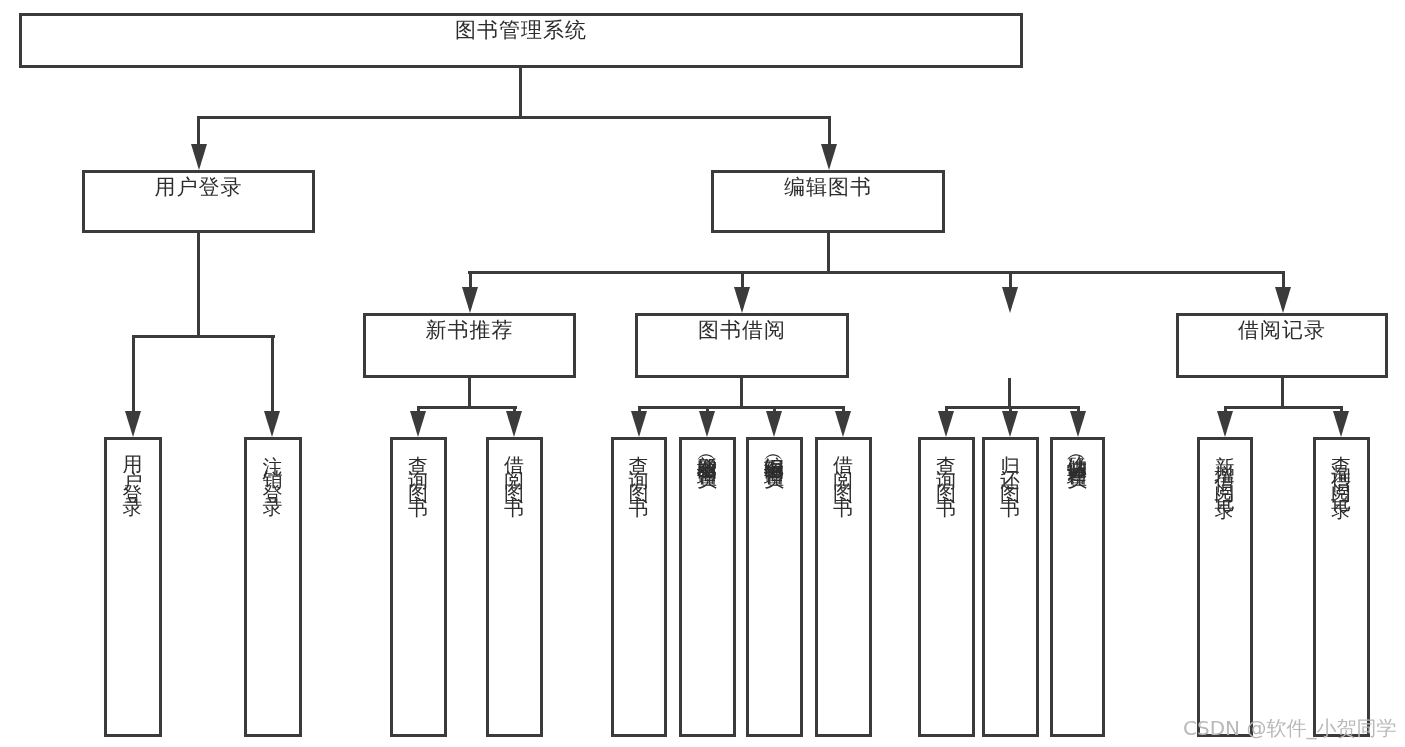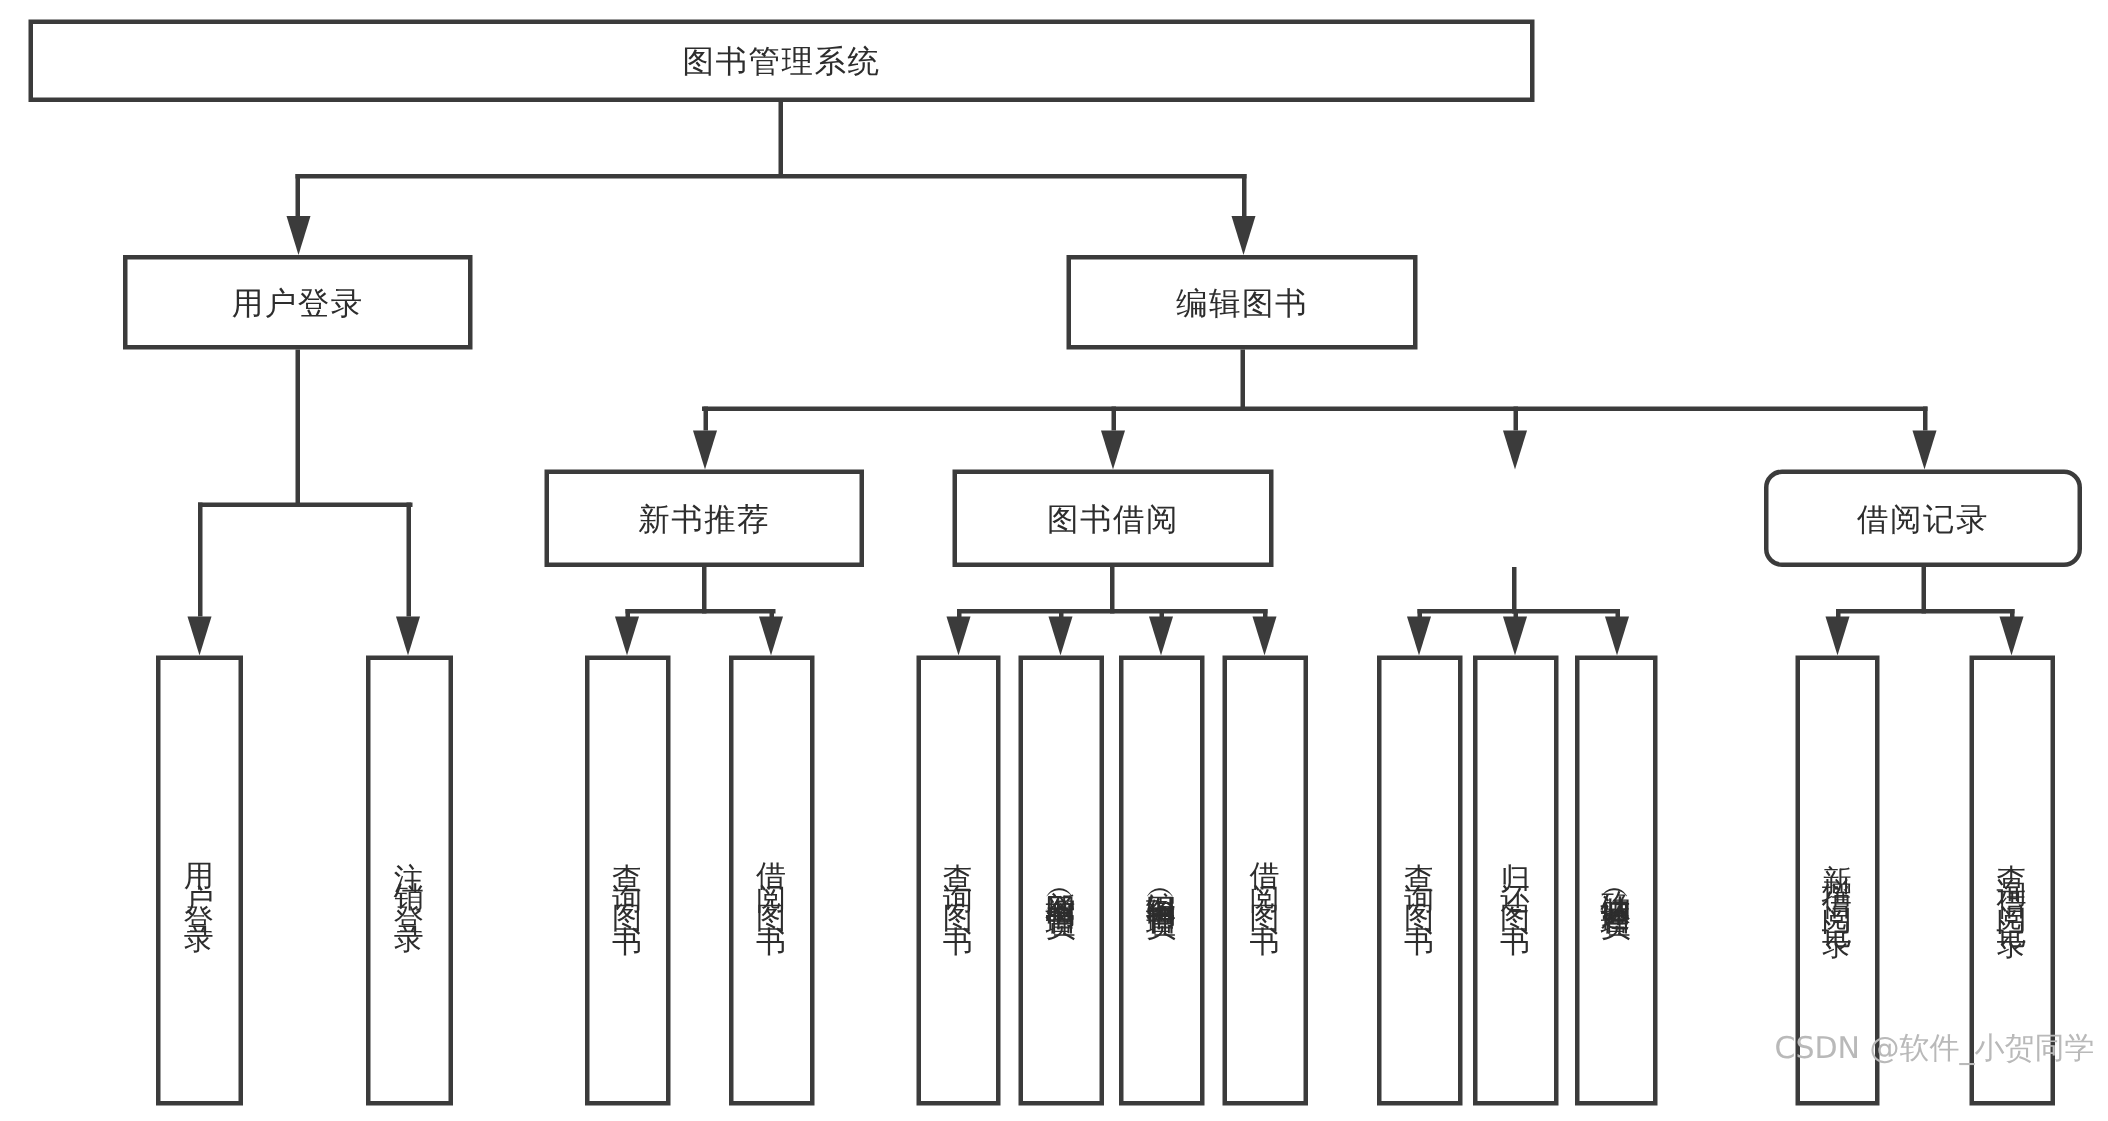--- a/index.html
+++ b/index.html
@@ -11,21 +11,21 @@
     background: #ffffff;
     overflow: hidden;
     color: #2d2d2d;
   }
   .box {
     position: absolute;
     background: #ffffff;
     border: 3px solid #3b3b3b;
     box-sizing: border-box;
     display: flex;
-    align-items: center;
+    align-items: flex-start;
     justify-content: center;
   }
   .hlabel { font-size: 21px; letter-spacing: 1px; white-space: nowrap; }
   .vlabel {
     writing-mode: vertical-rl;
     text-orientation: mixed;
     font-size: 20px;
     line-height: 1;
     white-space: nowrap;
   }
@@ -37,21 +37,21 @@
   .arr {
     position: absolute;
     width: 0; height: 0;
     border-left: 8px solid transparent;
     border-right: 8px solid transparent;
     border-top: 26px solid #3b3b3b;
   }
   .watermark {
     position: absolute;
     left: 1183px;
-    top: 685px;
+    top: 715px;
     font-size: 20px;
     color: #b9b9b9;
     white-space: nowrap;
     z-index: 5;
   }
 </style>
 </head>
 <body>
 
 <div id="stage">
@@ -91,21 +91,21 @@
   <div class="arr" style="left:734px; top:287px;"></div>
   <div class="arr" style="left:1002px; top:287px;"></div>
   <div class="arr" style="left:1275px; top:287px;"></div>
 
   <div class="box" style="left:363px; top:313px; width:213px; height:65px;">
     <span class="hlabel">新书推荐</span>
   </div>
   <div class="box" style="left:635px; top:313px; width:214px; height:65px;">
     <span class="hlabel">图书借阅</span>
   </div>
-  <div class="box" style="left:1176px; top:313px; width:212px; height:65px;border-radius:12px;">
+  <div class="box" style="left:1176px; top:313px; width:212px; height:65px;">
     <span class="hlabel">借阅记录</span>
   </div>
 
   <div class="vline" style="left:468px; top:378px; height:31px;"></div>
   <div class="hline" style="left:417px; top:406px; width:100px;"></div>
   <div class="vline" style="left:417px; top:406px; height:6px;"></div>
   <div class="vline" style="left:513px; top:406px; height:6px;"></div>
   <div class="arr" style="left:410px; top:411px;"></div>
   <div class="arr" style="left:506px; top:411px;"></div>
 

